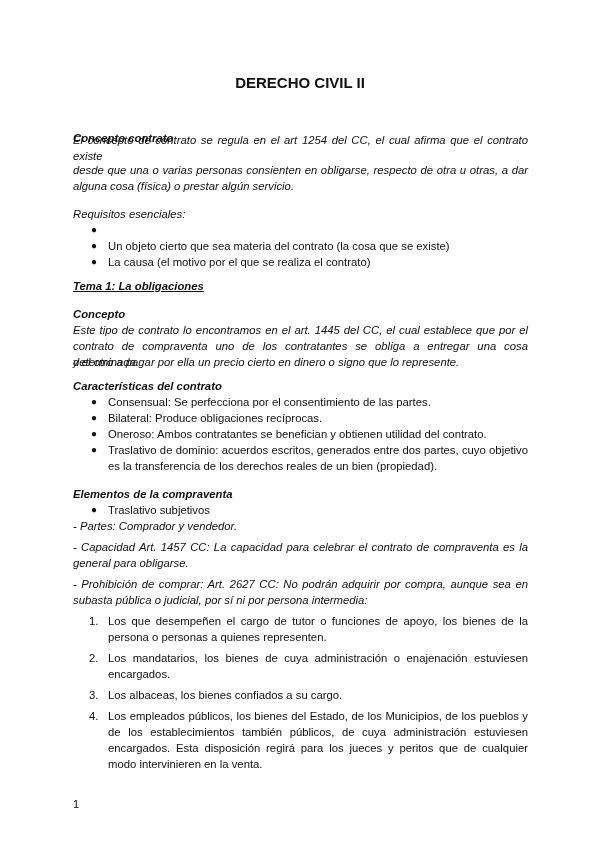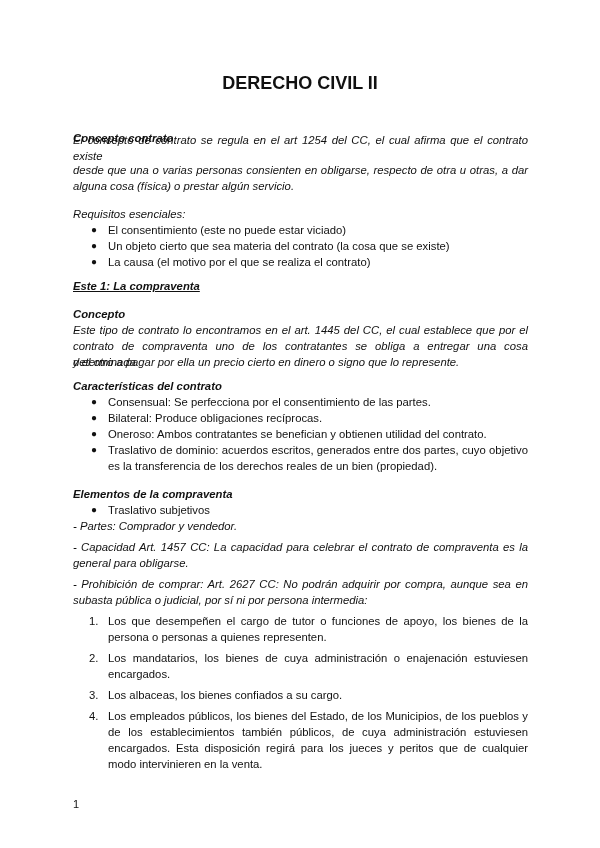--- a/index.html
+++ b/index.html
@@ -1,20 +1,20 @@
 <!DOCTYPE html>
 <html><head>
 <meta charset="utf-8">
 <style>
   html, body { margin:0; padding:0; background:#fff; }
   body { width:600px; height:848px; position:relative; overflow:hidden;
          font-family:"Liberation Sans", sans-serif; color:#111; font-size:11.3px; }
   .abs { position:absolute; left:73px; width:455px; line-height:16px;font-style:italic; }
   .title { position:absolute; left:0; width:600px; top:72px; text-align:center;
-           font-weight:bold; font-size:18px; line-height:22px; }
+           font-weight:bold; font-size:15px; line-height:22px; }
   .h { font-weight:bold; }
   .u { text-decoration:underline; }
   .j { text-align:justify; }
   .jl { text-align:justify; text-align-last:left; }
   .bul { position:absolute; left:108px; width:420px; line-height:16px; }
   .bul .dot { position:absolute; left:-17px; top:0; font-size:10px; }
   .num { position:absolute; left:108px; width:420px; line-height:16px; text-align:justify; }
   .num .n { position:absolute; left:-19px; top:0; }
   .pg { position:absolute; left:73px; top:798px; font-size:11px; }
 </style>
@@ -22,25 +22,25 @@
 <body>
 
 <div class="title">DERECHO CIVIL II</div>
 
 <div class="abs h" style="top:130px">Concepto contrato</div>
 <div class="abs j" style="top:132px; text-align-last:justify">El concepto de contrato se regula en el art 1254 del CC, el cual afirma que el contrato existe</div>
 <div class="abs j" style="top:162px; text-align-last:justify">desde que una o varias personas consienten en obligarse, respecto de otra u otras, a dar</div>
 <div class="abs" style="top:178px">alguna cosa (física) o prestar algún servicio.</div>
 
 <div class="abs" style="top:206px">Requisitos esenciales:</div>
-<div class="bul" style="top:222px"><span class="dot">●</span><span>El consentimiento (este no puede estar viciado)</span></div>
+<div class="bul" style="top:222px"><span class="dot">●</span></div>
 <div class="bul" style="top:238px"><span class="dot">●</span><span>Un objeto cierto que sea materia del contrato (la cosa que se existe)</span></div>
 <div class="bul" style="top:254px"><span class="dot">●</span><span>La causa (el motivo por el que se realiza el contrato)</span></div>
 
-<div class="abs h" style="top:278px"><span class="u">Este 1: La compraventa</span></div>
+<div class="abs h" style="top:278px"><span class="u">Tema 1: La obligaciones</span></div>
 
 <div class="abs h" style="top:306px">Concepto</div>
 <div class="abs j" style="top:322px; text-align-last:justify">Este tipo de contrato lo encontramos en el art. 1445 del CC, el cual establece que por el</div>
 <div class="abs j" style="top:338px; text-align-last:justify">contrato de compraventa uno de los contratantes se obliga a entregar una cosa determinada</div>
 <div class="abs" style="top:354px">y el otro a pagar por ella un precio cierto en dinero o signo que lo represente.</div>
 
 <div class="abs h" style="top:378px">Características del contrato</div>
 <div class="bul" style="top:394px"><span class="dot">●</span><span>Consensual: Se perfecciona por el consentimiento de las partes.</span></div>
 <div class="bul" style="top:410px"><span class="dot">●</span><span>Bilateral: Produce obligaciones recíprocas.</span></div>
 <div class="bul" style="top:426px"><span class="dot">●</span><span>Oneroso: Ambos contratantes se benefician y obtienen utilidad del contrato.</span></div>

